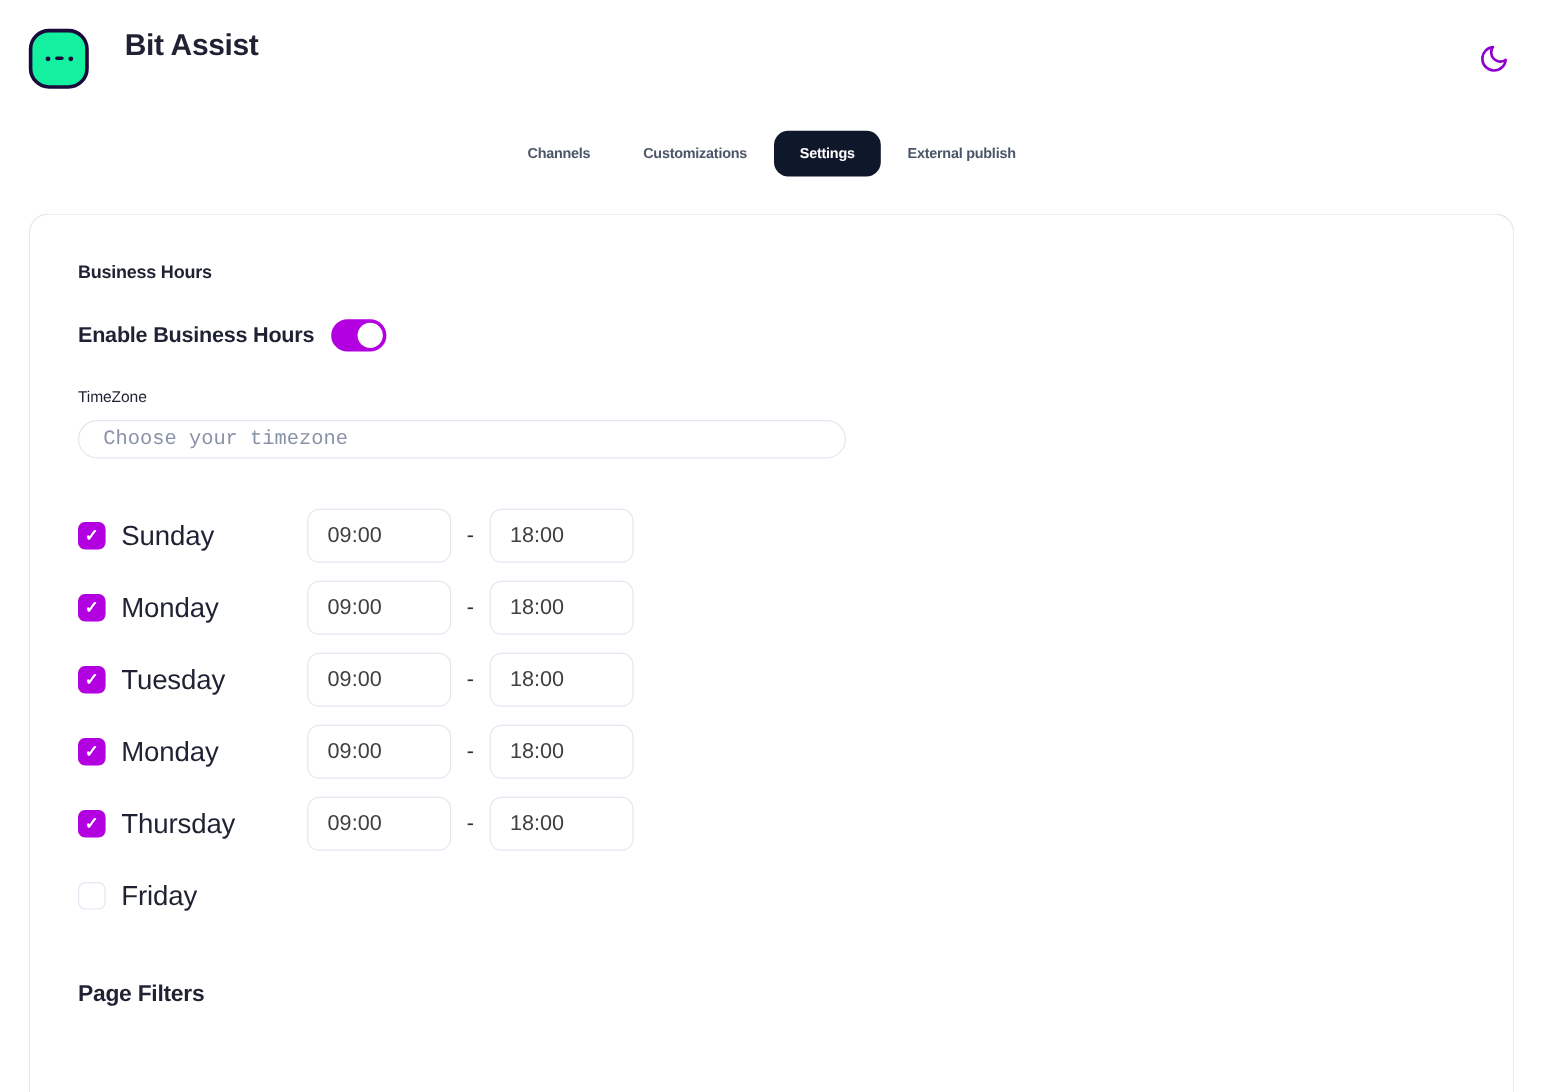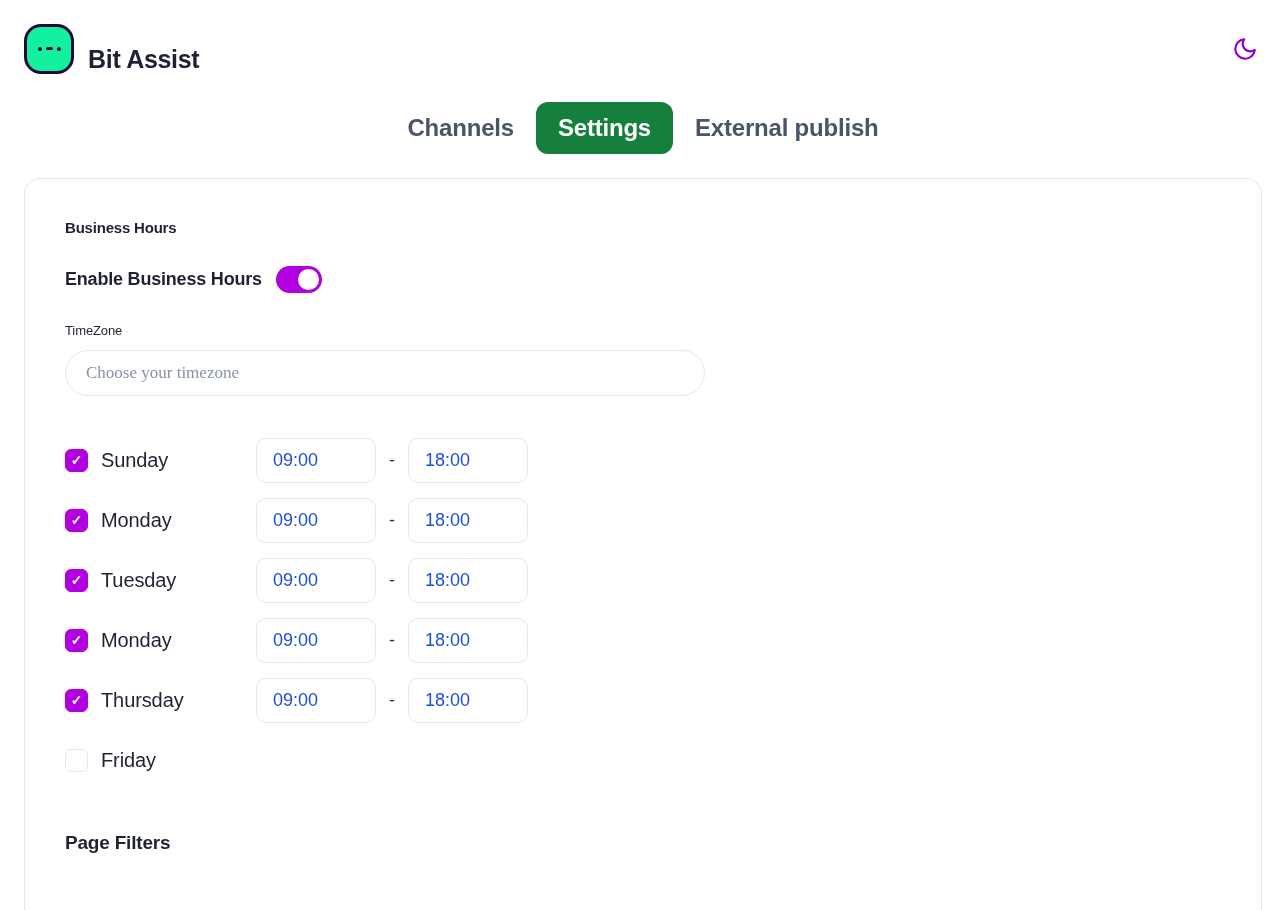--- a/index.html
+++ b/index.html
@@ -16,22 +16,22 @@
   .app-header {
     height: 97px;
     display: flex;
     align-items: center;
     padding: 0 24px 0 24px;
     background: #ffffff;
   }
 
   .brand {
     display: flex;
-    align-items: flex-end;
-    gap: 14px;
+    align-items: flex-start;
+    gap: 30px;
   }
 
   .logo-mark {
     width: 50px;
     height: 50px;
     border-radius: 17px;
     background: #12f0a0;
     border: 3.5px solid #1b0b3a;
     display: flex;
     align-items: center;
@@ -75,34 +75,34 @@
   .tabbar {
     display: flex;
     align-items: center;
     justify-content: center;
     gap: 0px;
     height: 62px;
     background: #ffffff;
   }
 
   .tab {
-    font-size: 24px;
+    font-size: 12px;
     font-weight: bold;
     color: #4a5568;
     padding: 12px 22px;
     border-radius: 12px;
     cursor: pointer;
     white-space: nowrap;
     letter-spacing: -0.2px;
     background: transparent;
     border: none;
     font-family: "Liberation Sans", sans-serif;
   }
   .tab.active {
-    background: #15803d;
+    background: #0f172a;
     color: #ffffff;
   }
 
   
   .card {
     position: absolute;
     left: 24px;
     top: 178px;
     width: 1238px;
     min-height: 760px;
@@ -155,28 +155,28 @@
 
   .field-label {
     font-size: 13px;
     color: #1f2233;
     margin-bottom: 12px;
     letter-spacing: -0.1px;
   }
 
   .tz-input {
     width: 640px;
-    height: 46px;
+    height: 32px;
     border: 1px solid #e2e8f0;
     border-radius: 23px;
     background: #ffffff;
     padding: 0 20px;
     font-size: 17px;
     color: #1f2233;
-    font-family: Liberation Serif, serif;
+    font-family: Liberation Mono, monospace;
     outline: none;
     margin-bottom: 34px;
   }
   .tz-input::placeholder {
     color: #8892a8;
   }
 
   
   .days { display: flex; flex-direction: column; }
 
@@ -205,36 +205,36 @@
   .cb .tick {
     display: none;
     color: #ffffff;
     font-size: 14px;
     font-weight: bold;
     line-height: 1;
   }
   .cb.checked .tick { display: block; }
 
   .day-name {
-    font-size: 20px;
+    font-size: 23px;
     color: #1f2233;
     margin-left: 13px;
     width: 155px;
     letter-spacing: -0.1px;
   }
 
   .time-input {
     width: 120px;
     height: 45px;
     border: 1px solid #e2e8f0;
     border-radius: 10px;
     background: #ffffff;
     padding: 0 16px;
     font-size: 18px;
-    color: #1d4ed8;
+    color: #404040;
     font-family: "Liberation Sans", sans-serif;
     outline: none;
   }
 
   .dash {
     font-size: 18px;
     color: #2d3142;
     margin: 0 13px;
   }
 
@@ -261,20 +261,21 @@
   <div class="header-spacer"></div>
   <div class="theme-toggle">
     <svg width="26" height="26" viewBox="0 0 24 24" fill="none" stroke="#9000cc" stroke-width="2" stroke-linecap="round" stroke-linejoin="round">
       <path d="M21 12.79A9 9 0 1 1 11.21 3 7 7 0 0 0 21 12.79z"></path>
     </svg>
   </div>
 </div>
 
 <div class="tabbar">
   <button class="tab">Channels</button>
+  <button class="tab">Customizations</button>
   <button class="tab active">Settings</button>
   <button class="tab">External publish</button>
 </div>
 
 <div class="card">
 
   <div class="section-title">Business Hours</div>
 
   <div class="enable-row">
     <span class="enable-label">Enable Business Hours</span>

